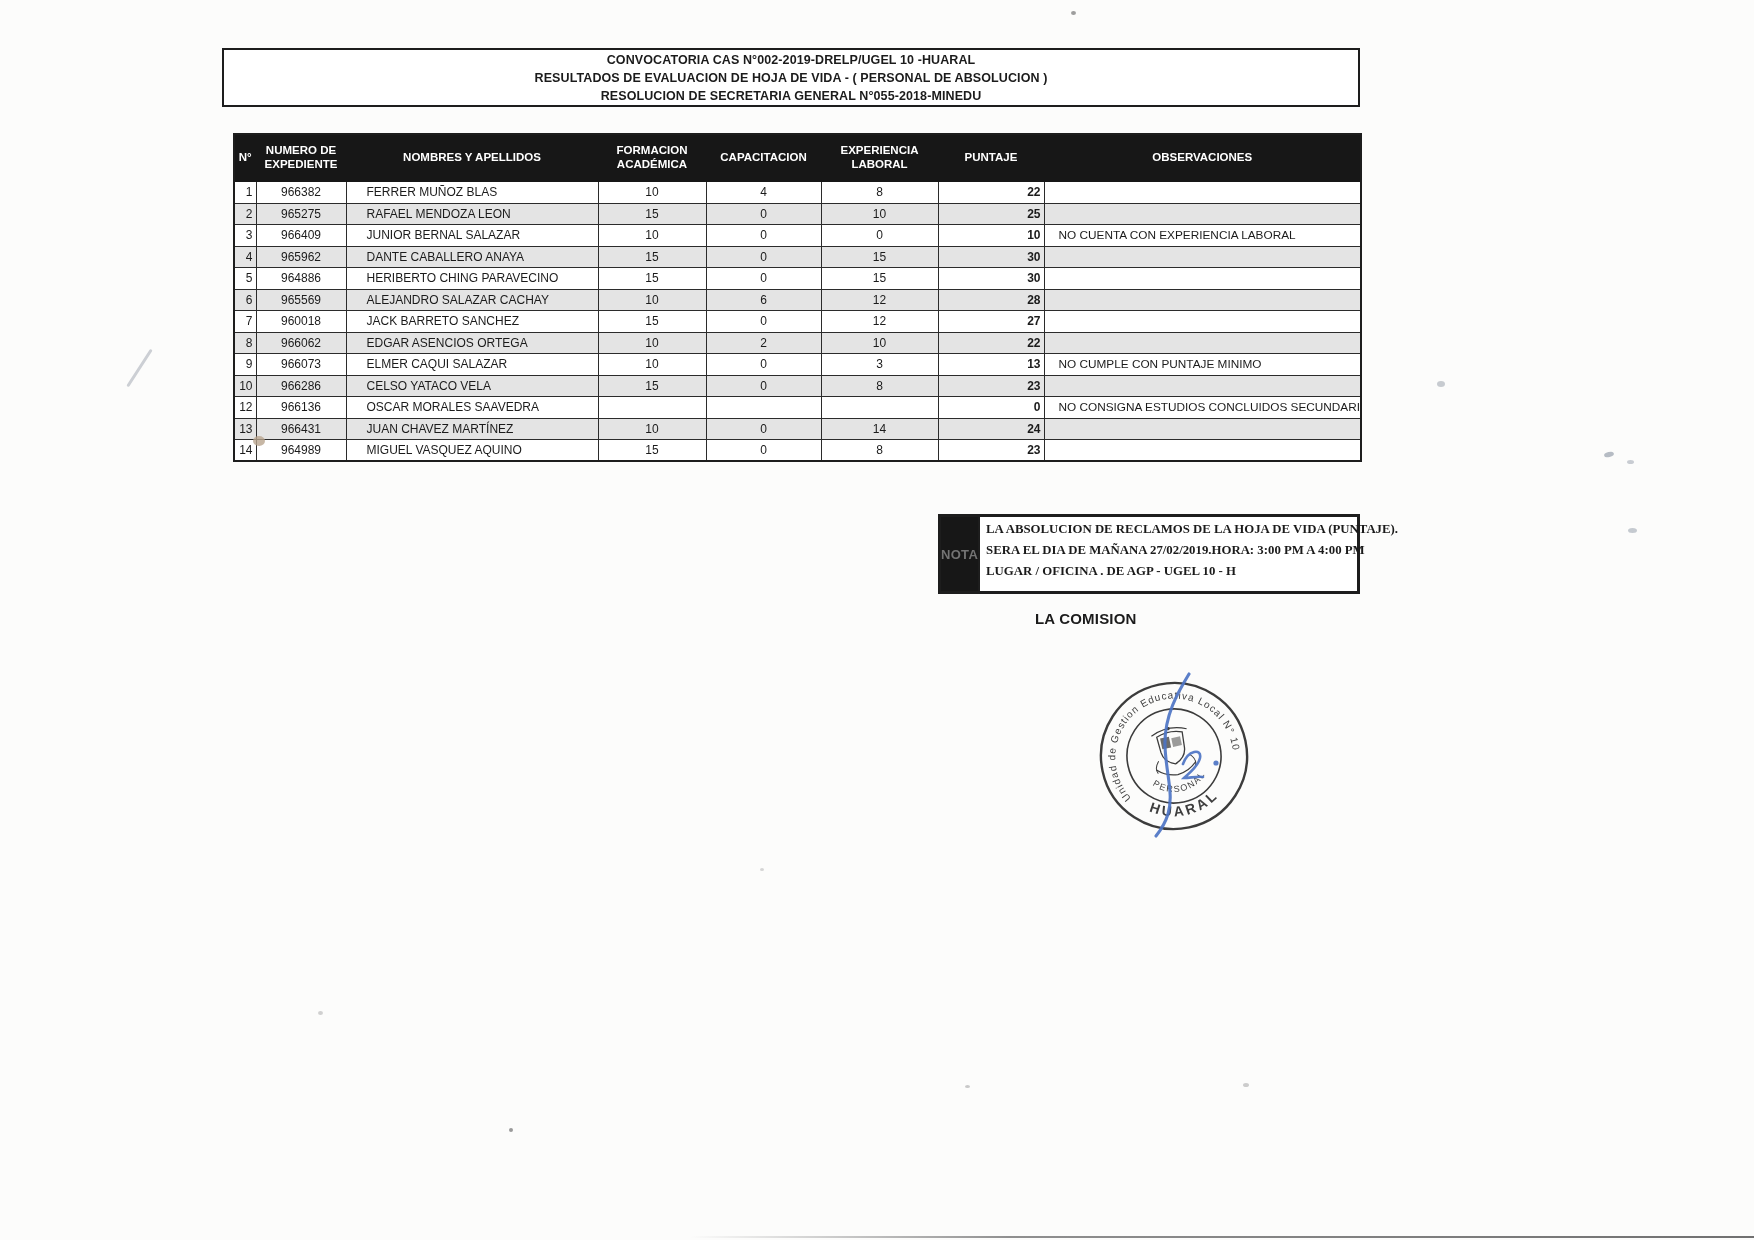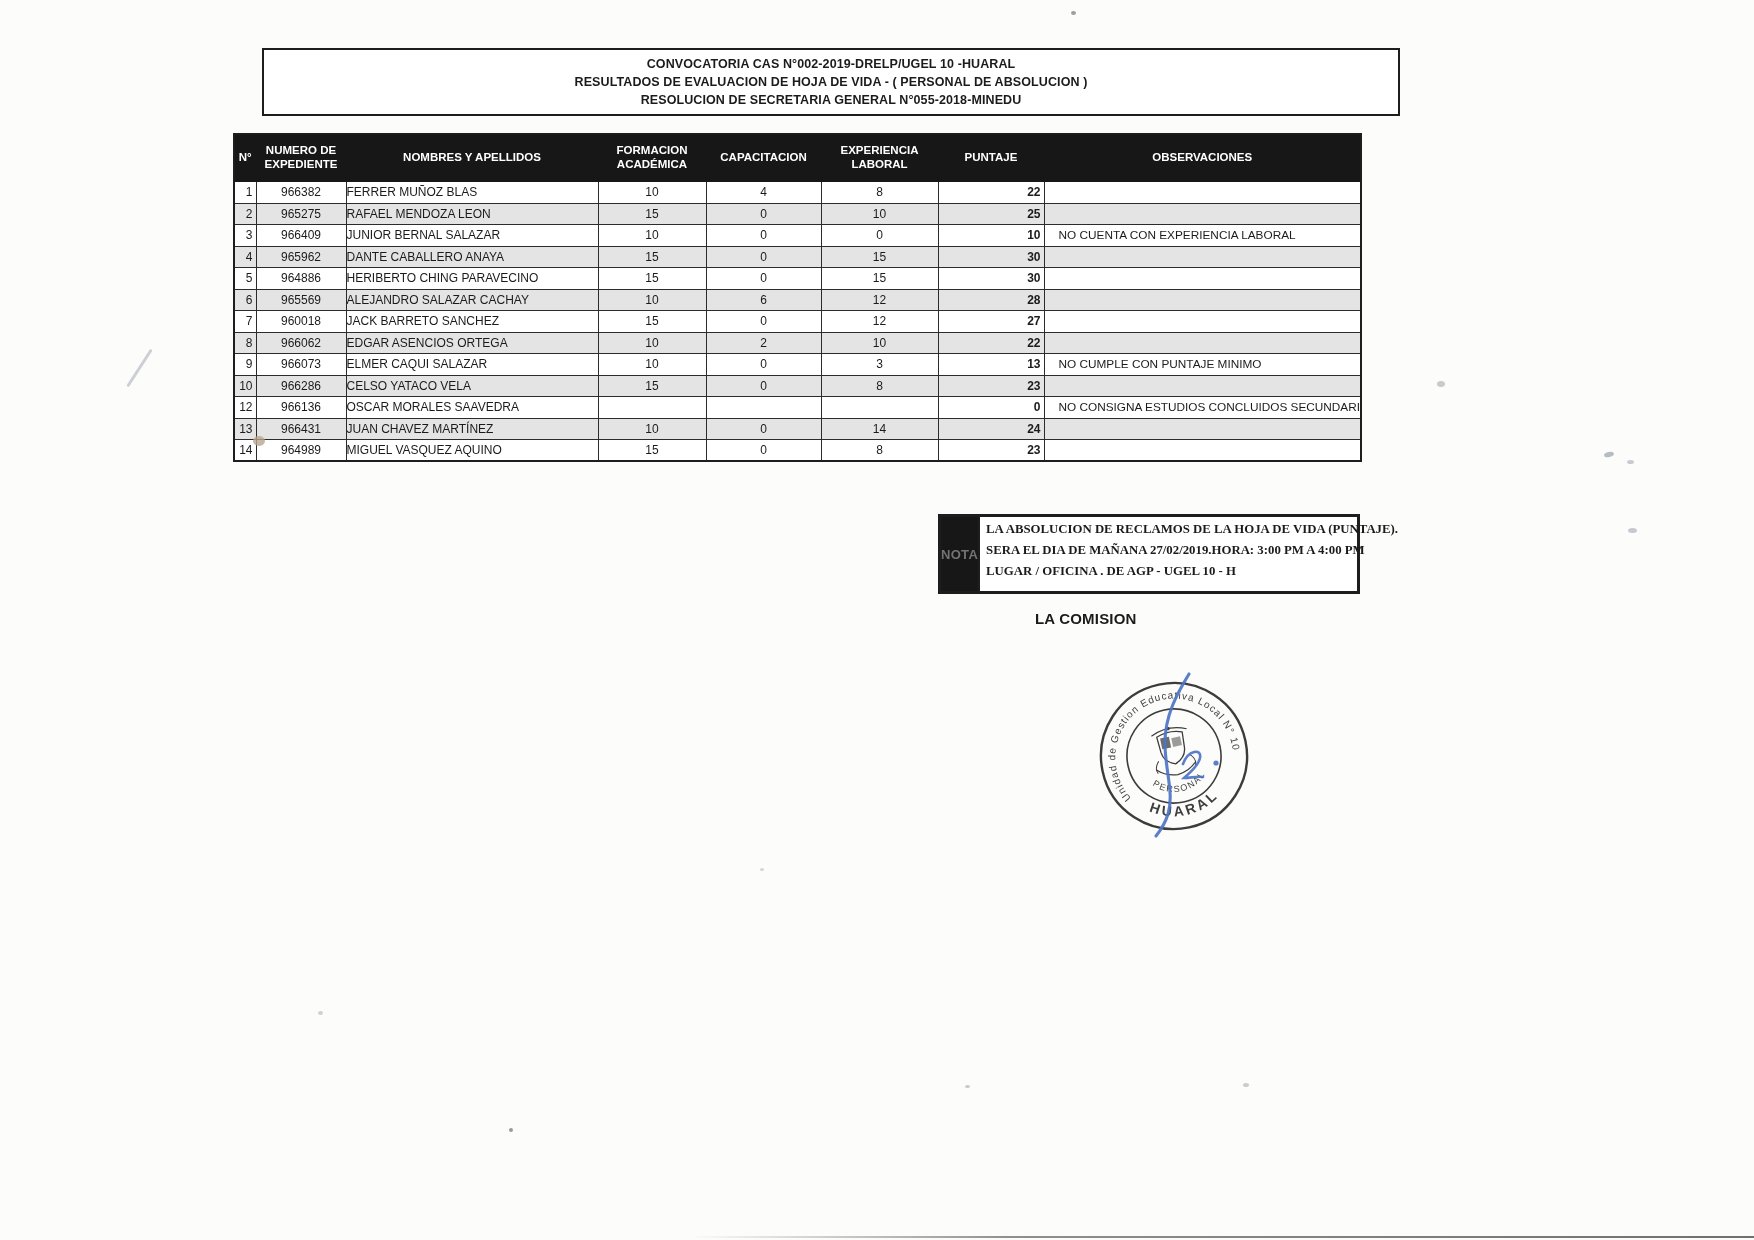--- a/index.html
+++ b/index.html
@@ -4,25 +4,24 @@
 <style>
   html,body{margin:0;padding:0;}
   body{
     width:1754px;height:1240px;position:relative;overflow:hidden;
     background:#fcfcfb;
     font-family:"Liberation Sans",sans-serif;
     color:#1b1b1b;
   }
   
   .title-box{
-    position:absolute;left:222px;top:48px;width:1138px;height:68px;
+    position:absolute;left:222px;top:48px;width:1138px;height:59px;
     border:2px solid var(--border);box-sizing:border-box;
     display:flex;flex-direction:column;justify-content:center;align-items:center;
     background:#fff;
-    margin-left:40px;
   }
   .title-line{font-weight:bold;font-size:12.5px;line-height:18px;letter-spacing:.1px;}
   
   .results-table{
     position:absolute;left:233px;top:133px;width:1127px;
     border-collapse:collapse;table-layout:fixed;
     border:2px solid var(--border);
   }
   .results-table th{
     background:var(--header-bg);color:#fff;font-size:11.5px;font-weight:bold;
@@ -30,21 +29,21 @@
     padding:1px 2px;border:1px solid var(--header-bg);
   }
   .results-table td{
     border:1px solid #2b2b2b;height:21.5px;box-sizing:border-box;
     font-size:12px;padding:0 3px;white-space:nowrap;overflow:hidden;
     background:#fff;
   }
   .results-table tr:nth-child(even) td{background:var(--row-alt);}
   td.cell-n{text-align:right;padding-right:3px;}
   td.cell-expediente{text-align:center;}
-  td.cell-nombre{text-align:left;padding-left:0;margin-top:11px;}
+  td.cell-nombre{text-align:left;padding-left:20px;margin-top:11px;}
   td.cell-formacion,td.cell-capacitacion,td.cell-experiencia{text-align:center;}
   td.cell-puntaje{text-align:right;font-weight:bold;margin-top:30px;}
   td.cell-observaciones{text-align:left;padding-left:14px;font-size:11.8px;}
   
   .nota-box{
     position:absolute;left:938px;top:514px;width:422px;height:80px;
     border:3px solid var(--border);box-sizing:border-box;display:flex;background:#fff;
   }
   .nota-label{
     width:90px;background:var(--header-bg);color:#737373;font-weight:bold;font-size:13px;

